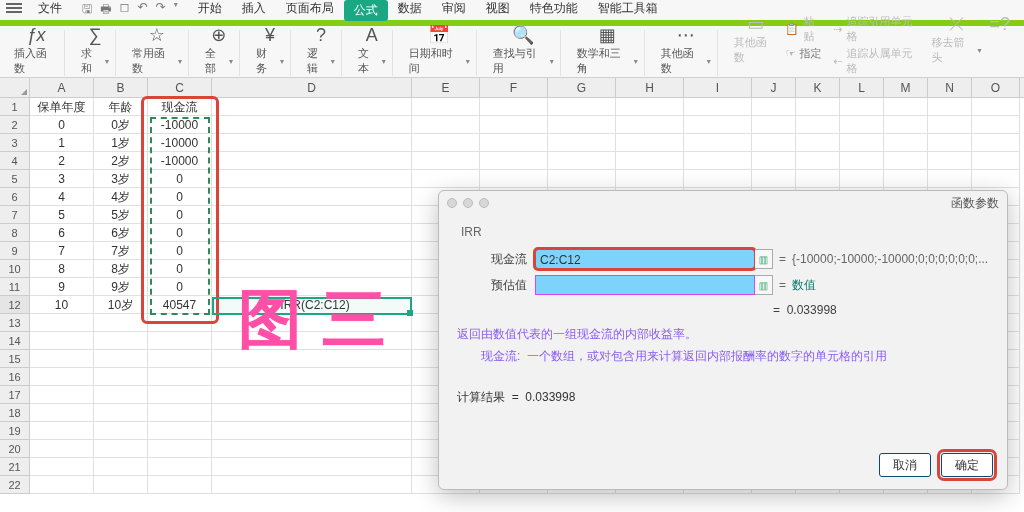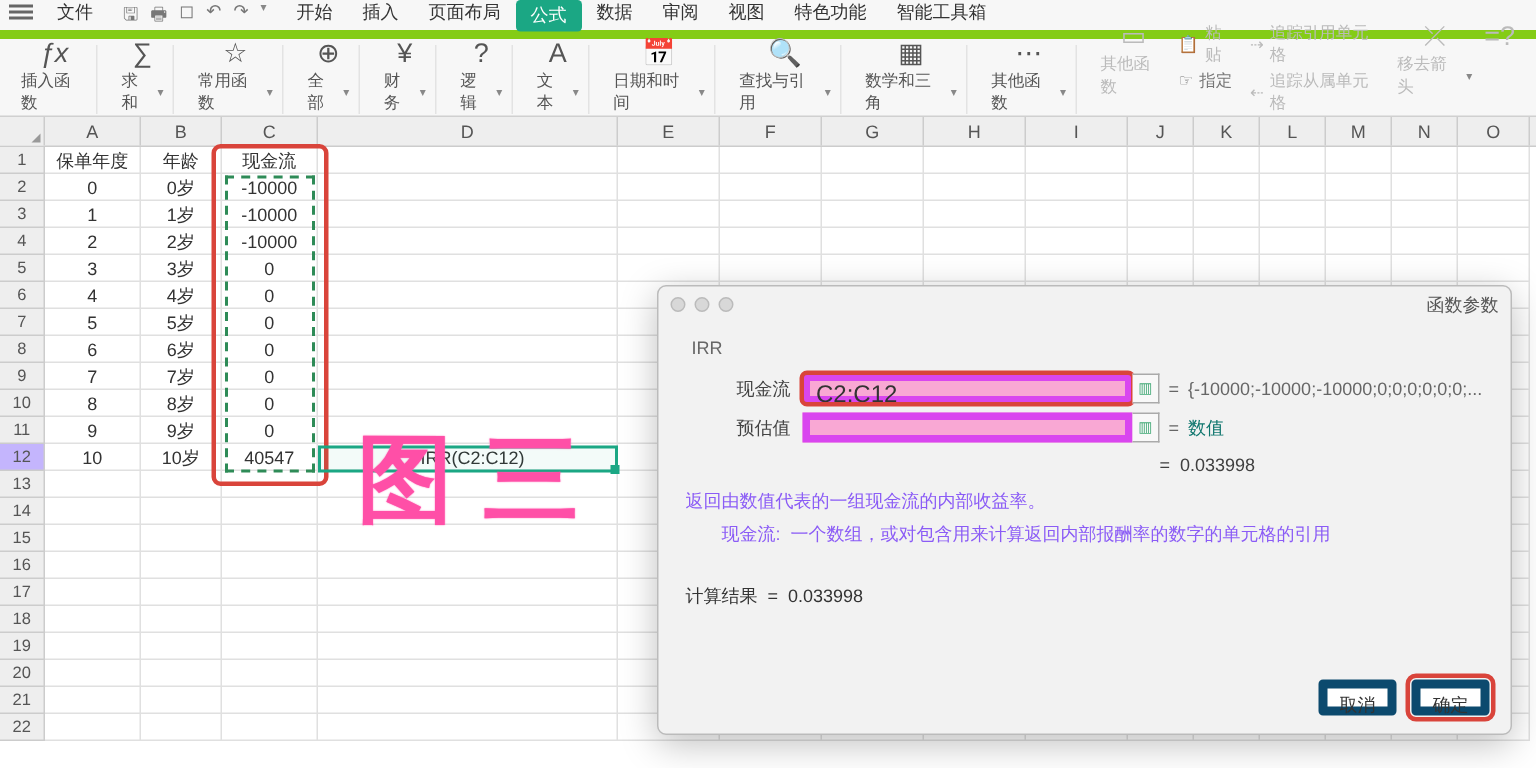--- a/index.html
+++ b/index.html
@@ -67,21 +67,21 @@
   .colhdr .ch { border-right:1px solid #ccc; text-align:center; line-height:20px; color:#555;}
   .col-A{width:64px;} .col-B{width:54px;} .col-C{width:64px;} .col-D{width:200px;}
   .col-E{width:68px;} .col-F{width:68px;} .col-G{width:68px;} .col-H{width:68px;}
   .col-I{width:68px;} .col-J{width:44px;} .col-K{width:44px;} .col-L{width:44px;}
   .col-M{width:44px;} .col-N{width:44px;} .col-O{width:48px;}
 
   
   .grid { position:relative; background:#fff; height:414px;}
   .row { display:flex; height:18px;}
   .rowhdr { width:30px; border-right:1px solid #ccc; border-bottom:1px solid #ccc; background:#eeeeee; text-align:center; font-size:11px; line-height:18px; color:#555;}
-  .rowhdr.sel { background:#c4b5fd;}
+  .rowhdr.sel { background:#e5e5e5;}
   .cell { border-right:1px solid #e0e0e0; border-bottom:1px solid #e0e0e0; text-align:center; line-height:18px; font-size:12px; overflow:hidden;}
 
   
   .dashbox {
     position:absolute;
     border:2px dashed #2e8b57;
     pointer-events:none;
   }
   .redbox {
     position:absolute;
@@ -118,31 +118,31 @@
     box-shadow:0 6px 24px rgba(0,0,0,0.25);
     font-size:12px;
   }
   .dialog .titlebar{ display:flex; align-items:center; height:24px; padding:0 8px; gap:6px;}
   .tl-dot{width:10px;height:10px;border-radius:50%; background:#d8d8d8; border:1px solid #bbb;}
   .dialog .title{ flex:1; text-align:right; color:#555;}
   .dialog .body{ padding:6px 16px 10px 16px;}
   .dlg-fn{ color:#666; margin:4px 0 10px 6px; font-weight:500;}
   .param-row{ display:flex; align-items:center; margin:6px 0;}
   .param-row .plbl{ width:80px; text-align:right; padding-right:8px; color:#444;}
-  .param-row .pinput{ width:220px; height:20px; border:5px solid #d946ef; background:#f9a8d4; padding:0 4px; line-height:20px; font-size:16px;}
+  .param-row .pinput{ width:220px; height:20px; border:1px solid #d946ef; background:#7dd3fc; padding:0 4px; line-height:20px; font-size:12px;}
   .param-row .picker{ width:18px; height:20px; border:1px solid #aaa; border-left:none; background:#f8f8f8; display:flex; align-items:center; justify-content:center; font-size:10px; color:#4a7;}
   .param-row .peq{ padding:0 6px; color:#666;}
   .param-row .pval{ color:#666; font-size:12px; max-width:200px; white-space:nowrap; overflow:hidden;}
   .redframe-input{ outline:3px solid #d9443b; outline-offset:-1px; border-radius:3px;}
   .dlg-result{ margin:8px 0 8px 318px; color:#404040;}
   .dlg-desc{ color:#8b5cf6; margin:8px 0 24px 2px; line-height:1.5;}
   .dlg-desc .indent{ margin-left:24px; margin-top:4px;}
   .dlg-calc{ margin:14px 0 0 2px; color:#333;}
   .dlg-btns{ position:absolute; right:14px; bottom:12px; display:flex; gap:10px;}
-  .dlg-btn{ min-width:52px; height:24px; background:#fff; border:6px solid #0c4a6e; border-radius:3px; text-align:center; line-height:22px; font-size:12px;}
+  .dlg-btn{ min-width:52px; height:24px; background:#fff; border:1px solid #0c4a6e; border-radius:3px; text-align:center; line-height:22px; font-size:12px;}
   .dlg-btn.ok{ outline:3px solid #d9443b; outline-offset:1px; border-radius:3px;}
 </style>
 </head>
 <body>
 
 <div class="menubar">
   <div class="menu-burger">
       <div></div>
       <div></div>
       <div></div>

